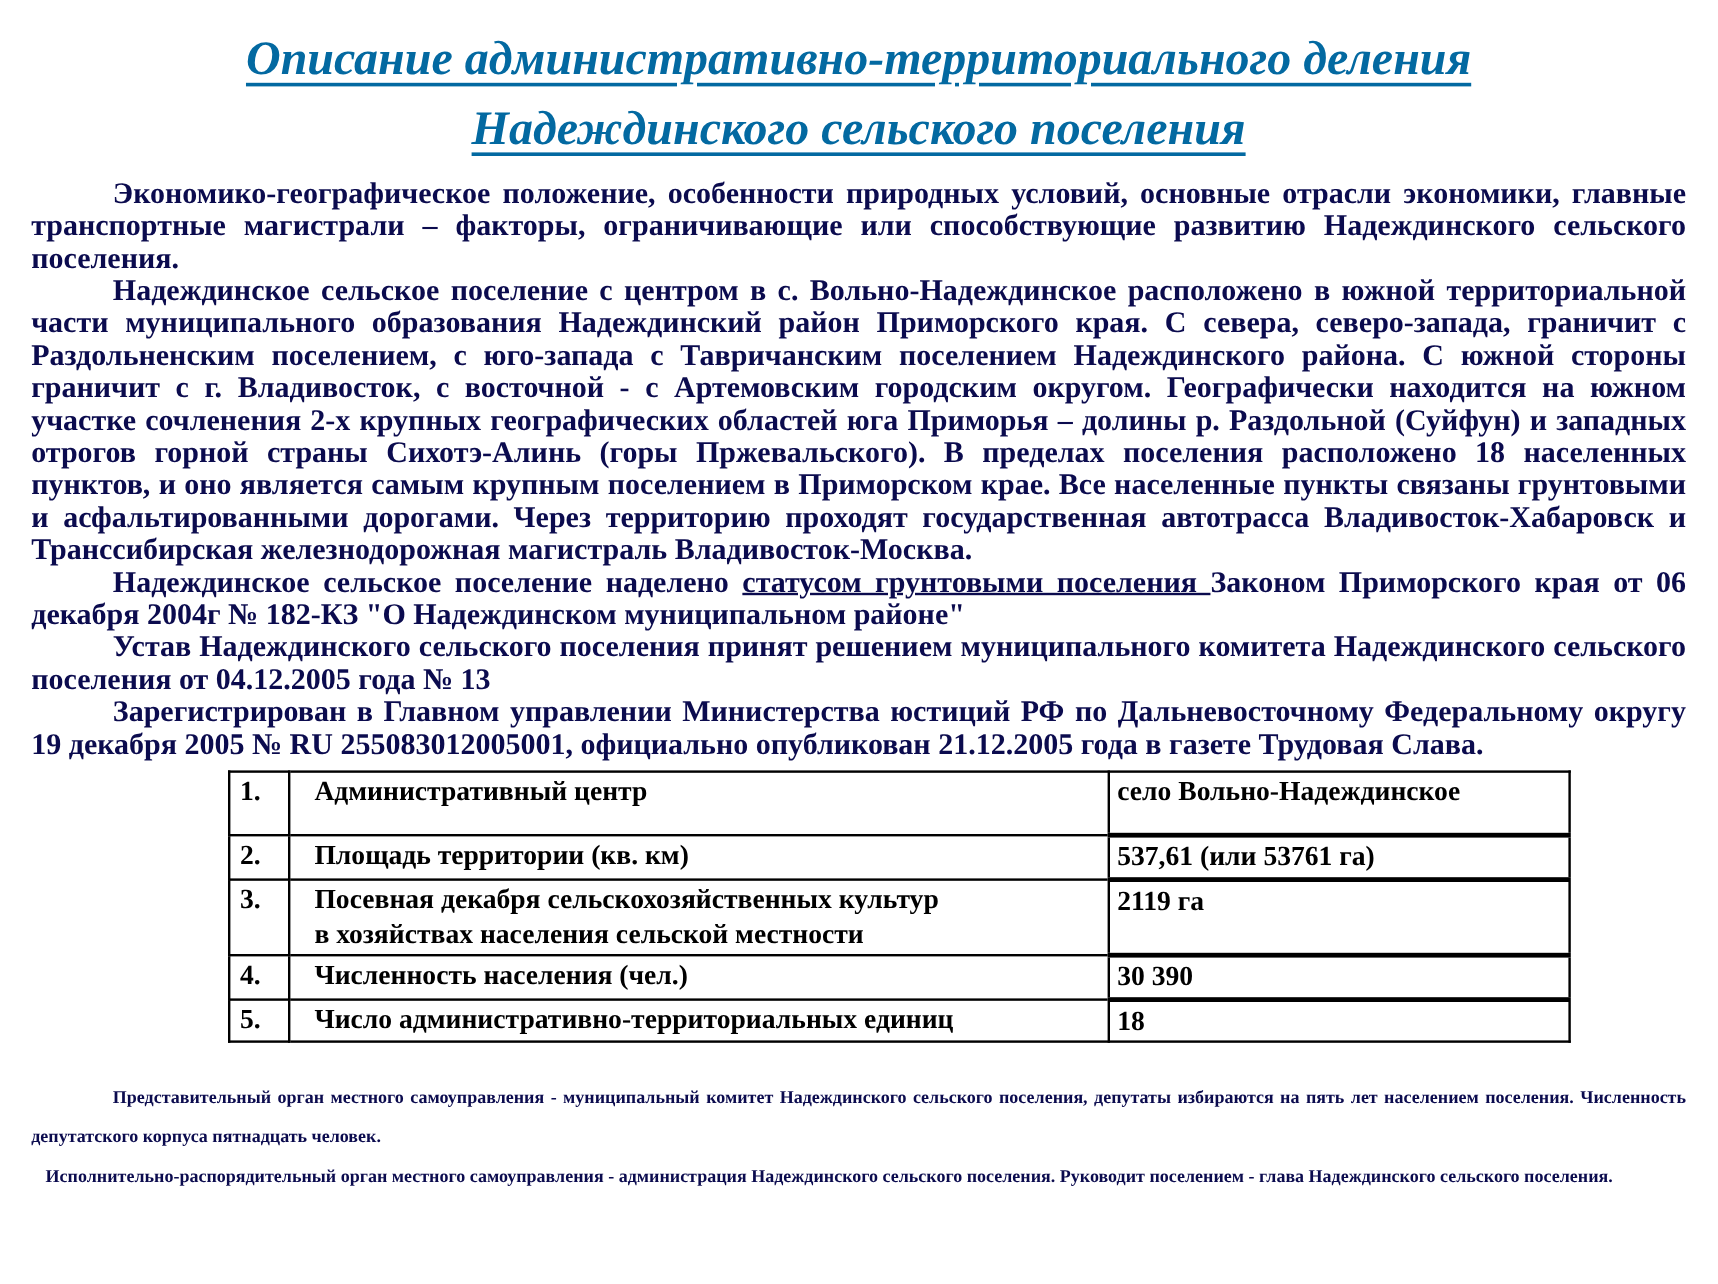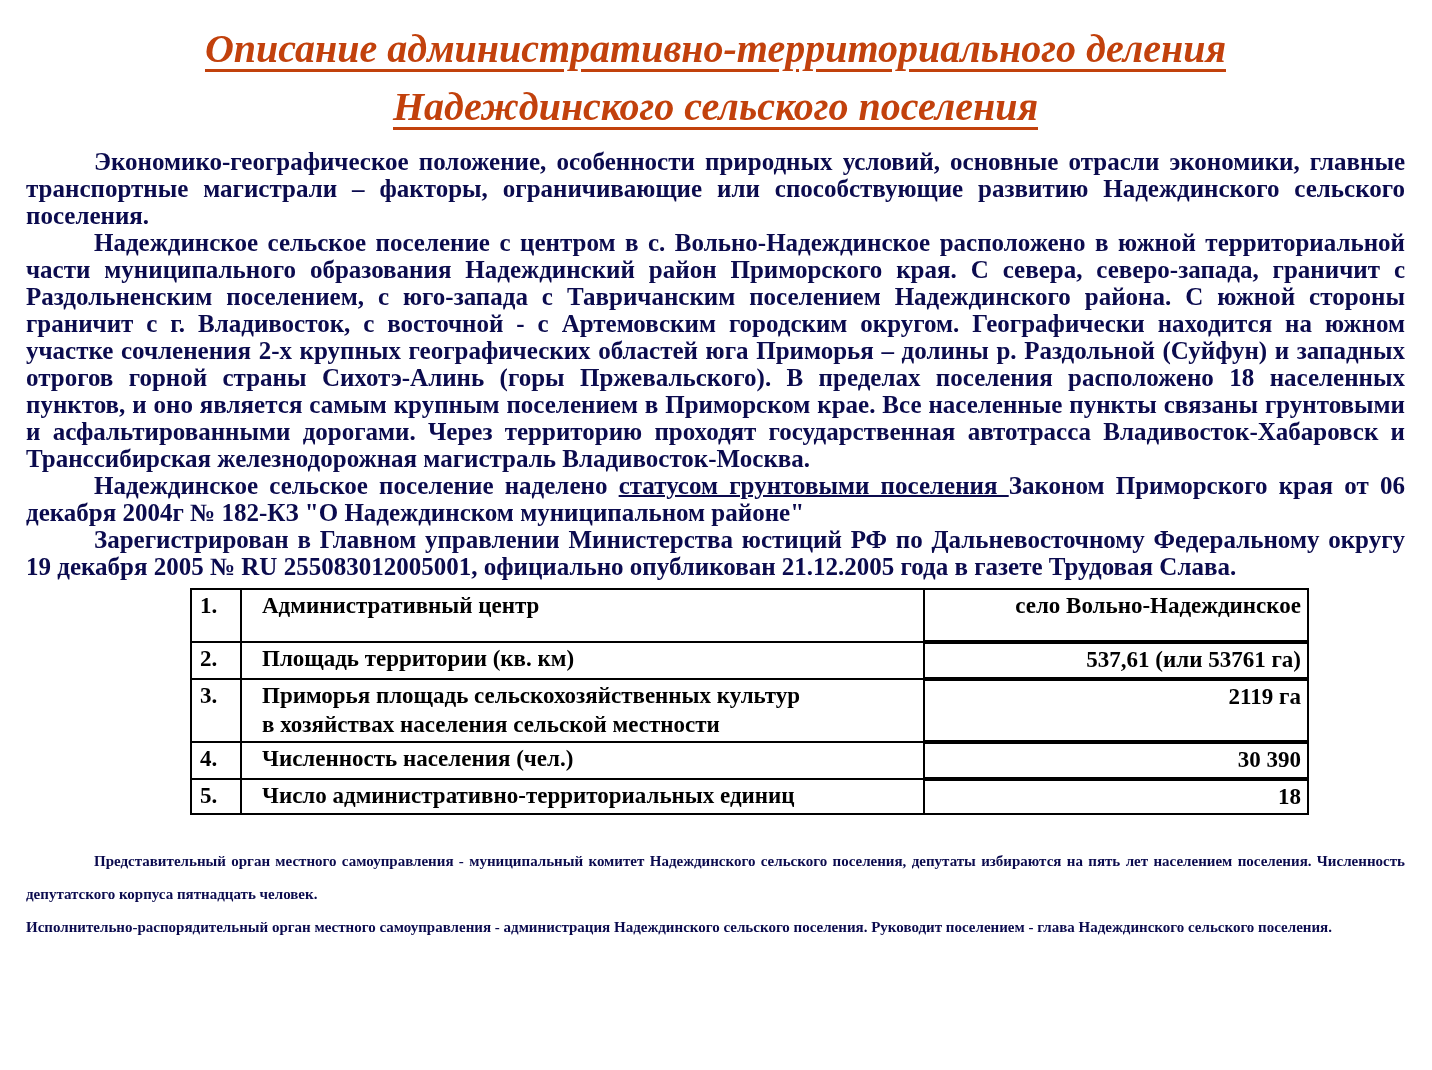--- a/index.html
+++ b/index.html
@@ -12,21 +12,21 @@
   }
   .page { padding: 20px 27px 0 26px; }
 
   .title {
     margin: 0 0 12px 0;
     text-align: center;
     font-style: italic;
     font-weight: bold;
     font-size: 40px;
     line-height: 1.45;
-    color: #c2410c;
+    color: #0369a1;
   }
   .title .title-line {
     text-decoration: underline;
     text-decoration-thickness: 3px;
     text-underline-offset: 7px;
   }
 
   .para {
     margin: 0;
     color: #0b0b4e;
@@ -49,69 +49,70 @@
     line-height: 29px;
     font-weight: bold;
   }
   .info-table td {
     border: 2px solid #000000;
     vertical-align: top;
     padding: 1px 6px 2px 6px;
   }
   .info-table td.c-num   { width: 34px;  padding-left: 8px; }
   .info-table td.c-label { width: 655px; padding-left: 20px; }
-  .info-table td.c-value { width: 370px; text-align: right; }
+  .info-table td.c-value { width: 370px; text-align: left; }
   .info-table tr + tr td.c-value { border-top-width: 4px; }
   .info-table tr.r1 { height: 53px; }
   .info-table tr.r2 { height: 37px; }
   .info-table tr.r3 { height: 63px; }
   .info-table tr.r4 { height: 37px; }
   .info-table tr.r5 { height: 33px; }
 
   .footer-para {
     font-size: 15px;
     line-height: 33px;
   }
   .footer-para.first { margin-top: 30px; }
-  .footer-para.no-indent { text-indent: 0; }
+  .footer-para.no-indent { text-indent: 0; margin-left: 12px; }
 </style>
 </head>
 <body>
 
 <div class="page">
 
   <h1 class="title">
     <span class="title-line">Описание административно-территориального деления</span><br>
     <span class="title-line">Надеждинского сельского поселения</span>
   </h1>
 
   <p class="para">Экономико-географическое положение, особенности природных условий, основные отрасли экономики, главные транспортные магистрали – факторы, ограничивающие или способствующие развитию Надеждинского сельского поселения.</p>
 
   <p class="para">Надеждинское сельское поселение с центром в с. Вольно-Надеждинское расположено в южной территориальной части муниципального образования Надеждинский район Приморского края. С севера, северо-запада, граничит с Раздольненским поселением, с юго-запада с Тавричанским поселением Надеждинского района. С южной стороны граничит с г. Владивосток, с восточной - с Артемовским городским округом. Географически находится на южном участке сочленения 2-х крупных географических областей юга Приморья – долины р. Раздольной (Суйфун) и западных отрогов горной страны Сихотэ-Алинь (горы Пржевальского). В пределах поселения расположено 18 населенных пунктов, и оно является самым крупным поселением в Приморском крае. Все населенные пункты связаны грунтовыми и асфальтированными дорогами. Через территорию проходят государственная автотрасса Владивосток-Хабаровск и Транссибирская железнодорожная магистраль Владивосток-Москва.</p>
 
   <p class="para"><span>Надеждинское сельское поселение наделено </span><span class="u">статусом грунтовыми поселения </span><span>Законом Приморского края от 06 декабря 2004г № 182-КЗ "О Надеждинском муниципальном районе"</span></p>
 
+  <p class="para">Устав Надеждинского сельского поселения принят решением муниципального комитета Надеждинского сельского поселения от 04.12.2005 года № 13</p>
 
   <p class="para">Зарегистрирован в Главном управлении Министерства юстиций РФ по Дальневосточному Федеральному округу 19 декабря 2005 № RU 255083012005001, официально опубликован 21.12.2005 года в газете Трудовая Слава.</p>
 
   <table class="info-table">
     <tbody>
       <tr class="r1">
         <td class="c-num">1.</td>
         <td class="c-label">Административный центр</td>
         <td class="c-value">село Вольно-Надеждинское</td>
       </tr>
       <tr class="r2">
         <td class="c-num">2.</td>
         <td class="c-label">Площадь территории (кв. км)</td>
         <td class="c-value">537,61 (или 53761 га)</td>
       </tr>
       <tr class="r3">
         <td class="c-num">3.</td>
-        <td class="c-label"><span>Приморья площадь сельскохозяйственных культур</span><br><span>в хозяйствах населения сельской местности</span></td>
+        <td class="c-label"><span>Посевная декабря сельскохозяйственных культур</span><br><span>в хозяйствах населения сельской местности</span></td>
         <td class="c-value">2119 га</td>
       </tr>
       <tr class="r4">
         <td class="c-num">4.</td>
         <td class="c-label">Численность населения (чел.)</td>
         <td class="c-value">30 390</td>
       </tr>
       <tr class="r5">
         <td class="c-num">5.</td>
         <td class="c-label">Число административно-территориальных единиц</td>

